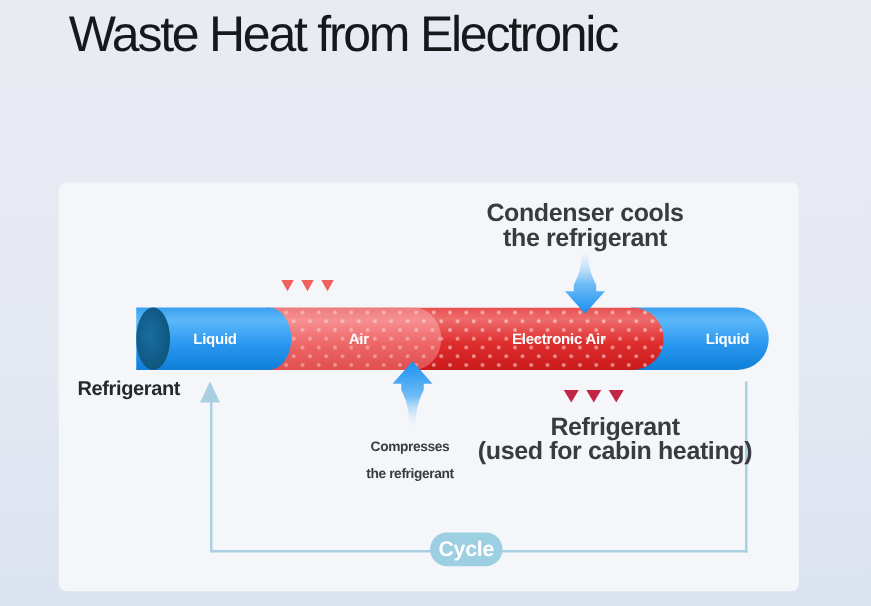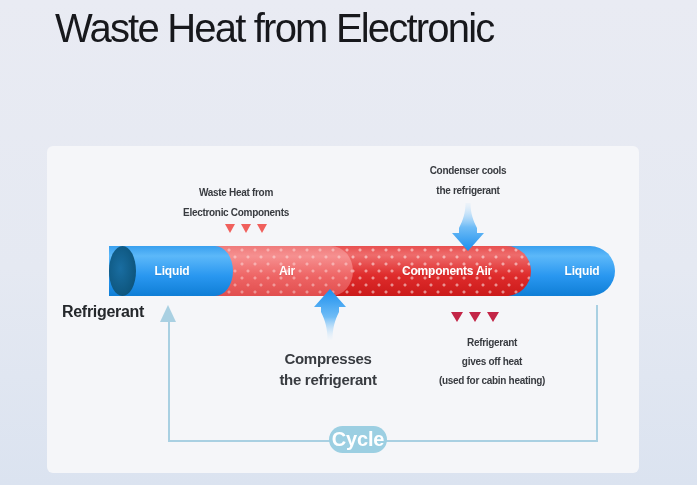--- a/index.html
+++ b/index.html
@@ -10,21 +10,21 @@
   
   .title{position:absolute;left:55px;top:5px;color:var(--title-color);
          font-size:40px;font-weight:400;letter-spacing:-1.8px;line-height:47px;}
 
   
   .panel{position:absolute;left:47px;top:146px;width:592px;height:327px;
          background:var(--panel-bg);border-radius:6px;z-index:0;}
 
   
   .note{position:absolute;transform:translateX(-50%);text-align:center;
-        font-size:10px;font-weight:700;line-height:20px;letter-spacing:-0.3px;
+        font-size:20px;font-weight:700;line-height:20px;letter-spacing:-0.3px;
         color:var(--text-dark);z-index:4;white-space:nowrap;}
 
   
   .tri-row{position:absolute;transform:translateX(-50%);display:flex;gap:6px;z-index:4;}
   .tri{width:0;height:0;border-left:5.5px solid transparent;border-right:5.5px solid transparent;}
   .tri-salmon{border-top:9px solid var(--triangle-salmon);}
   .tri-crimson{border-top:10px solid var(--triangle-crimson);border-left-width:6px;border-right-width:6px;}
 
   
   .pipe{position:absolute;left:109px;top:246px;width:506px;height:50px;z-index:2;}
@@ -66,39 +66,35 @@
   .cyc-arrowhead{position:absolute;left:160px;top:305px;width:0;height:0;z-index:1;
         border-left:8.5px solid transparent;border-right:8.5px solid transparent;
         border-bottom:17px solid var(--cycle-line);}
 
   
   .flow-arrow{position:absolute;z-index:3;}
   .arrow-down{left:448px;top:203px;}
   .arrow-up{left:310px;top:288px;}
 
   
-  .cycle-pill{position:absolute;left:329px;top:426px;width:58px;height:27px;border-radius:14px;
-        background:var(--cycle-pill);color:#fff;font-size:20px;font-weight:700;
+  .cycle-pill{position:absolute;left:344px;top:426px;width:58px;height:27px;border-radius:14px;
+        background:var(--cycle-pill);color:#fff;font-size:17px;font-weight:700;
         line-height:27px;text-align:center;letter-spacing:-0.2px;z-index:5;}
 </style>
 </head>
 <body>
 
 <div class="page">
 
   <div class="title">
     <div>Waste Heat from Electronic</div>
   </div>
 
   <div class="panel"></div>
 
-  <div class="note" style="left:236px;top:183px;">
-    <div>Waste Heat from</div>
-    <div>Electronic Components</div>
-  </div>
 
   <div class="tri-row" style="left:246px;top:224px;">
     <span class="tri tri-salmon"></span>
     <span class="tri tri-salmon"></span>
     <span class="tri tri-salmon"></span>
   </div>
 
   <div class="note" style="left:468px;top:161px;">
     <div>Condenser cools</div>
     <div>the refrigerant</div>
@@ -116,21 +112,21 @@
   </svg>
 
   <div class="pipe">
     <div class="seg seg-liquid-right"></div>
     <div class="seg seg-compressed"></div>
     <div class="seg seg-air"></div>
     <div class="seg seg-liquid-left"></div>
     <div class="cap-navy"></div>
     <span class="pipe-label" style="left:63px;">Liquid</span>
     <span class="pipe-label" style="left:178px;">Air</span>
-    <span class="pipe-label" style="left:338px;">Components Air</span>
+    <span class="pipe-label" style="left:338px;">Electronic Air</span>
     <span class="pipe-label" style="left:473px;">Liquid</span>
   </div>
 
   <div class="refrigerant-label">Refrigerant</div>
 
   <div class="cyc-arrowhead"></div>
   <div class="cyc cyc-v-left"></div>
   <div class="cyc cyc-h-bottom"></div>
   <div class="cyc cyc-v-right"></div>
 
@@ -138,32 +134,31 @@
     <defs>
       <linearGradient id="gradUp" x1="0" y1="0" x2="0" y2="1">
         <stop offset="0" stop-color="#1b8fee"></stop>
         <stop offset="0.55" stop-color="#6fbcf6"></stop>
         <stop offset="1" stop-color="#cfe8fb" stop-opacity="0.06"></stop>
       </linearGradient>
     </defs>
     <path d="M20 1 L36 19 L29 19 L29 24 C25 32 22.5 40 22.5 52 L17.5 52 C17.5 40 15 32 11 24 L11 19 L4 19 Z" fill="url(#gradUp)"></path>
   </svg>
 
-  <div class="note" style="left:328px;top:348px;font-size:15px;line-height:21px;">
+  <div class="note" style="left:328px;top:348px;font-size:11px;line-height:21px;">
     <div>Compresses</div>
     <div>the refrigerant</div>
   </div>
 
   <div class="tri-row" style="left:475px;top:312px;">
     <span class="tri tri-crimson"></span>
     <span class="tri tri-crimson"></span>
     <span class="tri tri-crimson"></span>
   </div>
 
   <div class="note" style="left:492px;top:333px;line-height:19px;">
     <div>Refrigerant</div>
-    <div>gives off heat</div>
     <div>(used for cabin heating)</div>
   </div>
 
   <div class="cycle-pill">Cycle</div>
 
 </div>
 
 </body></html>

